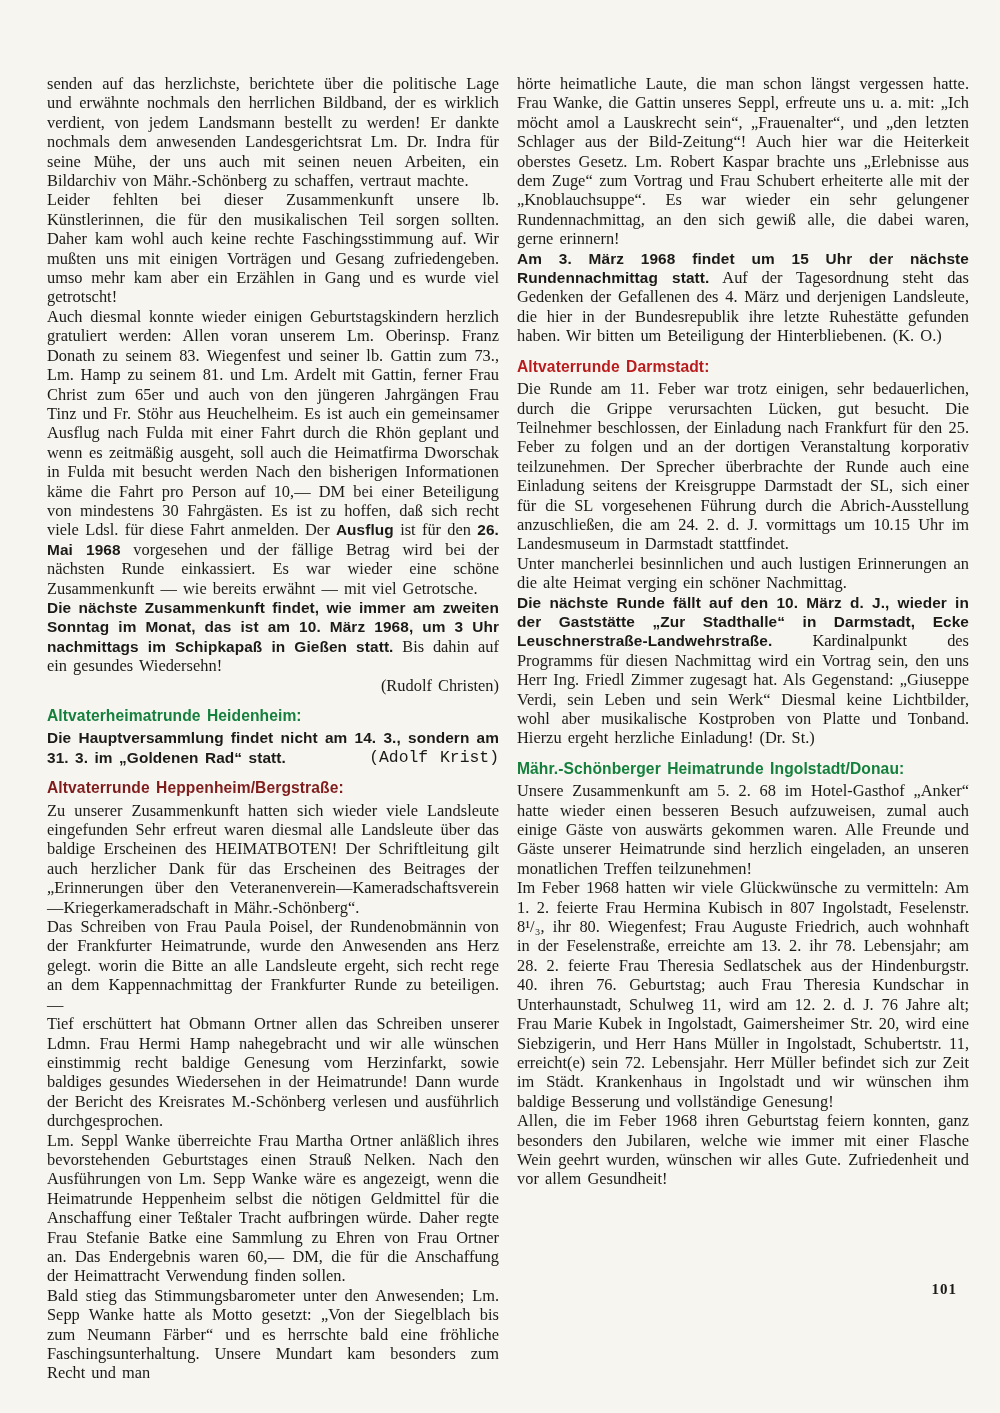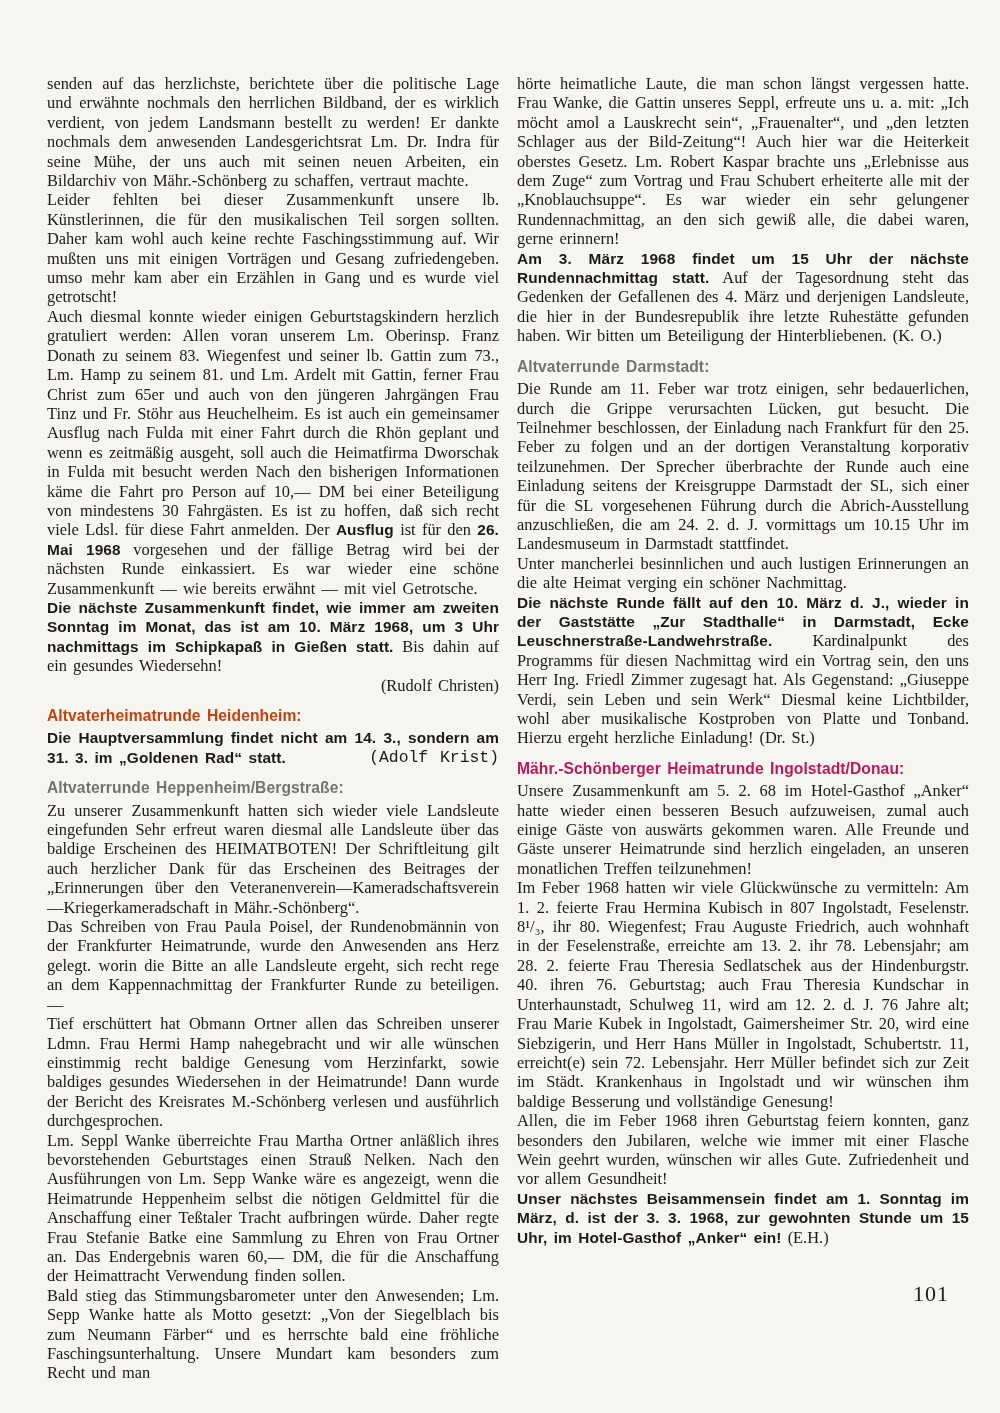--- a/index.html
+++ b/index.html
@@ -56,53 +56,53 @@
   }
   .run.fr {
     float: right;
     font-family: Liberation Mono, monospace;
     font-weight: 400;
     font-size: 16.4px;
   }
   .page-number {
     position: absolute;
     top: 1281px;
-    right: 51px;
-    font-size: 22px;
+    right: 43px;
+    font-size: 15px;
     letter-spacing: 1px;
+    font-weight: bold;
   }
 </style>
 </head>
 <body style="background: rgb(247, 245, 240); color: rgb(28, 26, 23);">
 
 <div class="page">
   <div class="cols">
     <div class="col">
         <div class="block p"><span class="run">senden auf das herzlichste, berichtete über die politische Lage und erwähnte nochmals den herrlichen Bildband, der es wirklich verdient, von jedem Landsmann bestellt zu werden! Er dankte nochmals dem anwesenden Landesgerichtsrat Lm. Dr. Indra für seine Mühe, der uns auch mit seinen neuen Arbeiten, ein Bildarchiv von Mähr.-Schönberg zu schaffen, vertraut machte.</span></div>
         <div class="block p"><span class="run">Leider fehlten bei dieser Zusammenkunft unsere lb. Künstlerinnen, die für den musikalischen Teil sorgen sollten. Daher kam wohl auch keine rechte Faschingsstimmung auf. Wir mußten uns mit einigen Vorträgen und Gesang zufriedengeben. umso mehr kam aber ein Erzählen in Gang und es wurde viel getrotscht!</span></div>
         <div class="block p"><span class="run">Auch diesmal konnte wieder einigen Geburtstagskindern herzlich gratuliert werden: Allen voran unserem Lm. Oberinsp. Franz Donath zu seinem 83. Wiegenfest und seiner lb. Gattin zum 73., Lm. Hamp zu seinem 81. und Lm. Ardelt mit Gattin, ferner Frau Christ zum 65er und auch von den jüngeren Jahrgängen Frau Tinz und Fr. Stöhr aus Heuchelheim. Es ist auch ein gemeinsamer Ausflug nach Fulda mit einer Fahrt durch die Rhön geplant und wenn es zeitmäßig ausgeht, soll auch die Heimatfirma Dworschak in Fulda mit besucht werden Nach den bisherigen Informationen käme die Fahrt pro Person auf 10,— DM bei einer Beteiligung von mindestens 30 Fahrgästen. Es ist zu hoffen, daß sich recht viele Ldsl. für diese Fahrt anmelden. Der </span><span class="run b">Ausflug</span><span class="run"> ist für den </span><span class="run b">26. Mai 1968</span><span class="run"> vorgesehen und der fällige Betrag wird bei der nächsten Runde einkassiert. Es war wieder eine schöne Zusammenkunft — wie bereits erwähnt — mit viel Getrotsche.</span></div>
         <div class="block p"><span class="run b">Die nächste Zusammenkunft findet, wie immer am zweiten Sonntag im Monat, das ist am 10. März 1968, um 3 Uhr nachmittags im Schipkapaß in Gießen statt.</span><span class="run"> Bis dahin auf ein gesundes Wiedersehn!</span></div>
         <div class="block sig"><span class="run">(Rudolf Christen)</span></div>
-        <div class="block h" style="color: #c2410c;"><span class="run">Altvaterheimatrunde Heidenheim:</span></div>
+        <div class="block h" style="color: #15803d;"><span class="run">Altvaterheimatrunde Heidenheim:</span></div>
         <div class="block p"><span class="run b">Die Hauptversammlung findet nicht am 14. 3., sondern am 31. 3. im „Goldenen Rad“ statt.</span><span class="run fr">(Adolf Krist)</span></div>
-        <div class="block h" style="color: #737373;"><span class="run">Altvaterrunde Heppenheim/Bergstraße:</span></div>
+        <div class="block h" style="color: #7f1d1d;"><span class="run">Altvaterrunde Heppenheim/Bergstraße:</span></div>
         <div class="block p"><span class="run">Zu unserer Zusammenkunft hatten sich wieder viele Landsleute eingefunden Sehr erfreut waren diesmal alle Landsleute über das baldige Erscheinen des HEIMATBOTEN! Der Schriftleitung gilt auch herzlicher Dank für das Erscheinen des Beitrages der „Erinnerungen über den Veteranenverein—Kameradschaftsverein—Kriegerkameradschaft in Mähr.-Schönberg“.</span></div>
         <div class="block p"><span class="run">Das Schreiben von Frau Paula Poisel, der Rundenobmännin von der Frankfurter Heimatrunde, wurde den Anwesenden ans Herz gelegt. worin die Bitte an alle Landsleute ergeht, sich recht rege an dem Kappennachmittag der Frankfurter Runde zu beteiligen. —</span></div>
         <div class="block p"><span class="run">Tief erschüttert hat Obmann Ortner allen das Schreiben unserer Ldmn. Frau Hermi Hamp nahegebracht und wir alle wünschen einstimmig recht baldige Genesung vom Herzinfarkt, sowie baldiges gesundes Wiedersehen in der Heimatrunde! Dann wurde der Bericht des Kreisrates M.-Schönberg verlesen und ausführlich durchgesprochen.</span></div>
         <div class="block p"><span class="run">Lm. Seppl Wanke überreichte Frau Martha Ortner anläßlich ihres bevorstehenden Geburtstages einen Strauß Nelken. Nach den Ausführungen von Lm. Sepp Wanke wäre es angezeigt, wenn die Heimatrunde Heppenheim selbst die nötigen Geldmittel für die Anschaffung einer Teßtaler Tracht aufbringen würde. Daher regte Frau Stefanie Batke eine Sammlung zu Ehren von Frau Ortner an. Das Endergebnis waren 60,— DM, die für die Anschaffung der Heimattracht Verwendung finden sollen.</span></div>
         <div class="block p"><span class="run">Bald stieg das Stimmungsbarometer unter den Anwesenden; Lm. Sepp Wanke hatte als Motto gesetzt: „Von der Siegelblach bis zum Neumann Färber“ und es herrschte bald eine fröhliche Faschingsunterhaltung. Unsere Mundart kam besonders zum Recht und man</span></div>
       </div>
     <div class="col">
         <div class="block p"><span class="run">hörte heimatliche Laute, die man schon längst vergessen hatte. Frau Wanke, die Gattin unseres Seppl, erfreute uns u. a. mit: „Ich möcht amol a Lauskrecht sein“, „Frauenalter“, und „den letzten Schlager aus der Bild-Zeitung“! Auch hier war die Heiterkeit oberstes Gesetz. Lm. Robert Kaspar brachte uns „Erlebnisse aus dem Zuge“ zum Vortrag und Frau Schubert erheiterte alle mit der „Knoblauchsuppe“. Es war wieder ein sehr gelungener Rundennachmittag, an den sich gewiß alle, die dabei waren, gerne erinnern!</span></div>
         <div class="block p"><span class="run b">Am 3. März 1968 findet um 15 Uhr der nächste Rundennachmittag statt.</span><span class="run"> Auf der Tagesordnung steht das Gedenken der Gefallenen des 4. März und derjenigen Landsleute, die hier in der Bundesrepublik ihre letzte Ruhestätte gefunden haben. Wir bitten um Beteiligung der Hinterbliebenen. (K. O.)</span></div>
-        <div class="block h" style="color: #737373;"><span class="run">Altvaterrunde Darmstadt:</span></div>
+        <div class="block h" style="color: #b91c1c;"><span class="run">Altvaterrunde Darmstadt:</span></div>
         <div class="block p"><span class="run">Die Runde am 11. Feber war trotz einigen, sehr bedauerlichen, durch die Grippe verursachten Lücken, gut besucht. Die Teilnehmer beschlossen, der Einladung nach Frankfurt für den 25. Feber zu folgen und an der dortigen Veranstaltung korporativ teilzunehmen. Der Sprecher überbrachte der Runde auch eine Einladung seitens der Kreisgruppe Darmstadt der SL, sich einer für die SL vorgesehenen Führung durch die Abrich-Ausstellung anzuschließen, die am 24. 2. d. J. vormittags um 10.15 Uhr im Landesmuseum in Darmstadt stattfindet.</span></div>
         <div class="block p"><span class="run">Unter mancherlei besinnlichen und auch lustigen Erinnerungen an die alte Heimat verging ein schöner Nachmittag.</span></div>
         <div class="block p"><span class="run b">Die nächste Runde fällt auf den 10. März d. J., wieder in der Gaststätte „Zur Stadthalle“ in Darmstadt, Ecke Leuschnerstraße-Landwehrstraße.</span><span class="run"> Kardinalpunkt des Programms für diesen Nachmittag wird ein Vortrag sein, den uns Herr Ing. Friedl Zimmer zugesagt hat. Als Gegenstand: „Giuseppe Verdi, sein Leben und sein Werk“ Diesmal keine Lichtbilder, wohl aber musikalische Kostproben von Platte und Tonband. Hierzu ergeht herzliche Einladung! (Dr. St.)</span></div>
-        <div class="block h" style="color: #be185d;"><span class="run">Mähr.-Schönberger Heimatrunde Ingolstadt/Donau:</span></div>
+        <div class="block h" style="color: #15803d;"><span class="run">Mähr.-Schönberger Heimatrunde Ingolstadt/Donau:</span></div>
         <div class="block p"><span class="run">Unsere Zusammenkunft am 5. 2. 68 im Hotel-Gasthof „Anker“ hatte wieder einen besseren Besuch aufzuweisen, zumal auch einige Gäste von auswärts gekommen waren. Alle Freunde und Gäste unserer Heimatrunde sind herzlich eingeladen, an unseren monatlichen Treffen teilzunehmen!</span></div>
         <div class="block p"><span class="run">Im Feber 1968 hatten wir viele Glückwünsche zu vermitteln: Am 1. 2. feierte Frau Hermina Kubisch in 807 Ingolstadt, Feselenstr. 8¹/₃, ihr 80. Wiegenfest; Frau Auguste Friedrich, auch wohnhaft in der Feselenstraße, erreichte am 13. 2. ihr 78. Lebensjahr; am 28. 2. feierte Frau Theresia Sedlatschek aus der Hindenburgstr. 40. ihren 76. Geburtstag; auch Frau Theresia Kundschar in Unterhaunstadt, Schulweg 11, wird am 12. 2. d. J. 76 Jahre alt; Frau Marie Kubek in Ingolstadt, Gaimersheimer Str. 20, wird eine Siebzigerin, und Herr Hans Müller in Ingolstadt, Schubertstr. 11, erreicht(e) sein 72. Lebensjahr. Herr Müller befindet sich zur Zeit im Städt. Krankenhaus in Ingolstadt und wir wünschen ihm baldige Besserung und vollständige Genesung!</span></div>
         <div class="block p"><span class="run">Allen, die im Feber 1968 ihren Geburtstag feiern konnten, ganz besonders den Jubilaren, welche wie immer mit einer Flasche Wein geehrt wurden, wünschen wir alles Gute. Zufriedenheit und vor allem Gesundheit!</span></div>
-        <div class="block p"><span class="run b">Unser nächstes Beisammensein findet am 1. Sonntag im März, d. ist der 3. 3. 1968, zur gewohnten Stunde um 15 Uhr, im Hotel-Gasthof „Anker“ ein!</span><span class="run"> (E.H.)</span></div>
       </div>
   </div>
   <div class="page-number">101</div>
 </div>
 
 </body></html>

